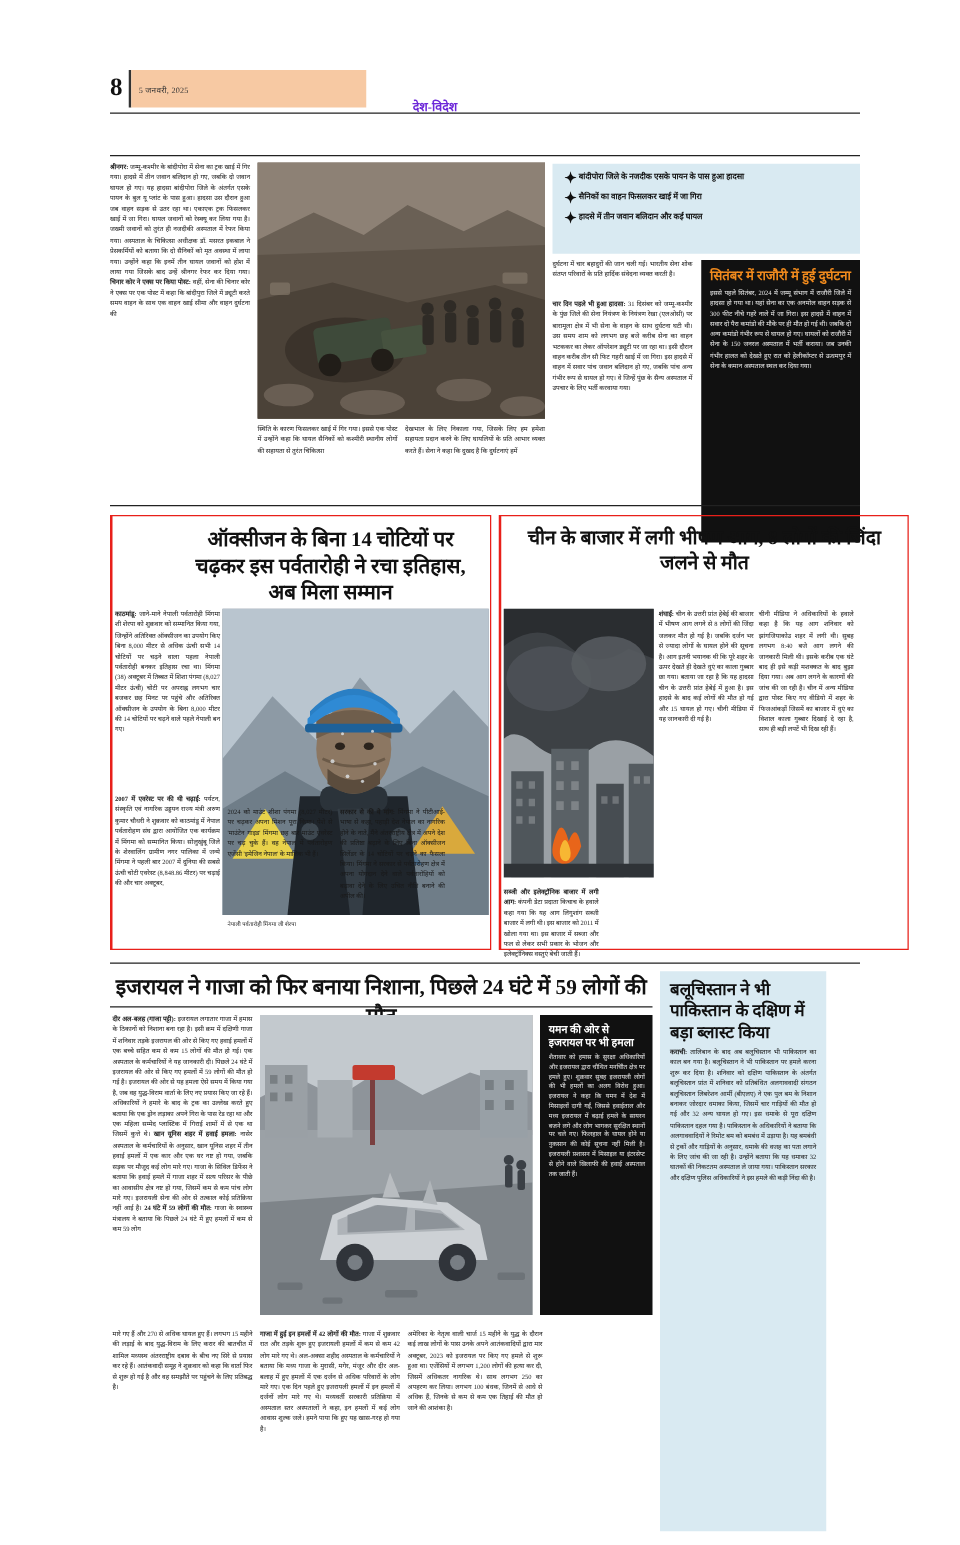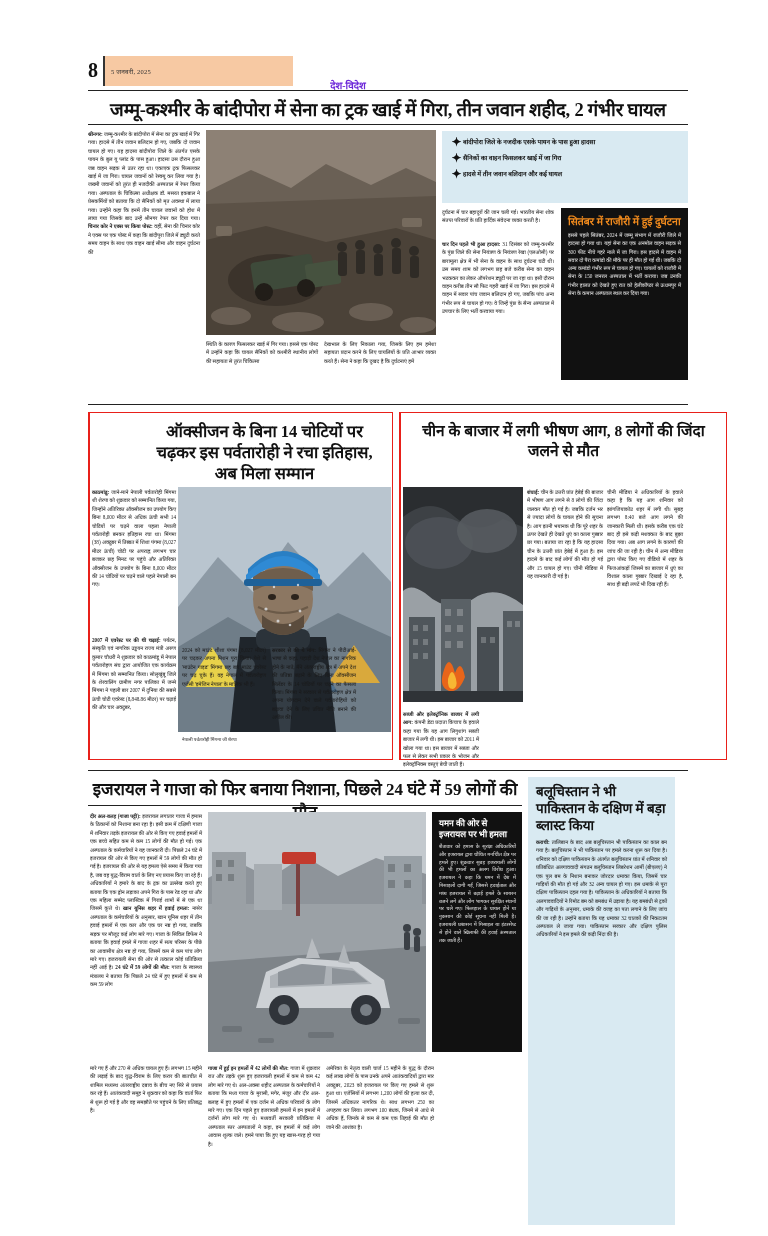--- a/index.html
+++ b/index.html
@@ -90,21 +90,21 @@
     background: #d9eaf2; padding: 6px 6px 4px 8px;
   }
   .bullet-row { display: flex; align-items: flex-start; margin-bottom: 6px; }
   .bullet-star {
     flex: 0 0 13px; font-size: 12px; line-height: 10px; color: #111;
     font-weight: bold; text-align: center;
   }
   .bullet-txt { font-size: 6.4px; line-height: 9px; font-weight: bold; color: #111; }
 
   .blackbox {
-    position: absolute; left: 561px; top: 208px; width: 127px; height: 172px;
+    position: absolute; left: 561px; top: 208px; width: 127px; height: 226px;
     background: #111; padding: 7px 7px 5px 7px; overflow: hidden;
   }
   .blackbox h3 {
     color: #f08a1d; font-size: 10.5px; line-height: 13px; font-weight: bold;
     margin-bottom: 3px;
   }
   .blackbox p { color: #e8e8e8; font-size: 5.2px; line-height: 8.3px; text-align: justify; }
 
   
   .band2-rule {
@@ -157,21 +157,21 @@
   }
   .yemenbox {
     position: absolute; left: 432px; top: 812px; width: 90px; height: 240px;
     background: #111; padding: 6px 6px 4px 7px; overflow: hidden;
   }
   .yemenbox h3 { color: #fff; font-size: 8.6px; line-height: 11px; font-weight: bold; margin-bottom: 3px; }
   .yemenbox p { color: #e6e6e6; font-size: 5px; line-height: 7.8px; text-align: justify; }
 
   
   .box5 {
-    position: absolute; left: 528px; top: 777px; width: 147px; height: 448px;
+    position: absolute; left: 528px; top: 777px; width: 133px; height: 448px;
     background: #d9eaf2; padding: 6px 8px 6px 8px; overflow: hidden;
   }
   .head5 { font-weight: bold; font-size: 13.5px; line-height: 17px; color: #111; margin-bottom: 4px; }
   .box5 p { font-size: 5.2px; line-height: 8.4px; text-align: justify; color: #1a1a1a; }
 
   
   .ph { position: absolute; inset: 0; }
   .sky-grey { background: linear-gradient(#b9bcc0, #8e9499 55%, #6f7479); }
   .rubble { background: linear-gradient(#7e6f5f, #5a4e42 60%, #3f372e); }
   .smoke { background: linear-gradient(#2d3033 0%, #53585c 35%, #8b9095 70%, #c2c7ca 100%); }
@@ -185,21 +185,20 @@
 
 <div class="page">
 
   <div class="masthead">
     <div class="page-num">8</div>
     <div class="date-strip">5 जनवरी, 2025</div>
     <div class="section-title">देश-विदेश</div>
   </div>
   <div class="rule-top"></div>
 
-  <div class="lead-head">जम्मू-कश्मीर के बांदीपोरा में सेना का ट्रक खाई में गिरा, तीन जवान शहीद, 2 गंभीर घायल</div>
   <div class="rule-under-lead"></div>
 
   <div class="s1-col1 body-txt"><b>श्रीनगर:</b> जम्मू-कश्मीर के बांदीपोरा में सेना का ट्रक खाई में गिर गया। हादसे में तीन जवान बलिदान हो गए, जबकि दो जवान घायल हो गए। यह हादसा बांदीपोरा जिले के अंतर्गत एसके पायन के बुल यू प्लांट के पास हुआ। हादसा उस दौरान हुआ जब वाहन सड़क से उतर रहा था। एकाएक ट्रक फिसलकर खाई में जा गिरा। घायल जवानों को रेस्क्यू कर लिया गया है। जख्मी जवानों को तुरंत ही नजदीकी अस्पताल में रेफर किया गया। अस्पताल के चिकित्सा अधीक्षक डॉ. मसरत इकबाल ने प्रेसकर्मियों को बताया कि दो सैनिकों को मृत अवस्था में लाया गया। उन्होंने कहा कि इनमें तीन घायल जवानों को होश में लाया गया जिसके बाद उन्हें श्रीनगर रेफर कर दिया गया। <b>चिनार कोर ने एक्स पर किया पोस्ट:</b> वहीं, सेना की चिनार कोर ने एक्स पर एक पोस्ट में कहा कि बांदीपुरा जिले में ड्यूटी करते समय वाहन के साथ एक वाहन खाई सीमा और वाहन दुर्घटना की</div>
 
   <div class="s1-photo">
     <div class="ph rubble"></div>
     <svg class="ph" viewBox="0 0 230 205" preserveAspectRatio="none">
       <rect x="0" y="0" width="230" height="70" fill="#8d8175"></rect>
       <path d="M0 62 L45 40 L85 58 L120 34 L165 55 L200 38 L230 52 L230 78 L0 78 Z" fill="#6a6055"></path>
       <path d="M0 74 L230 66 L230 205 L0 205 Z" fill="#5c5247"></path>

